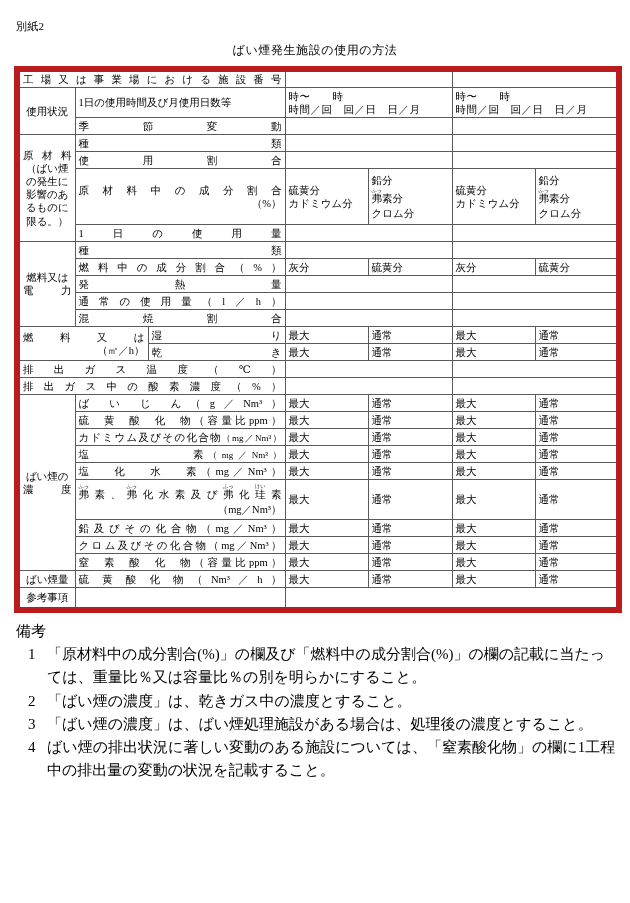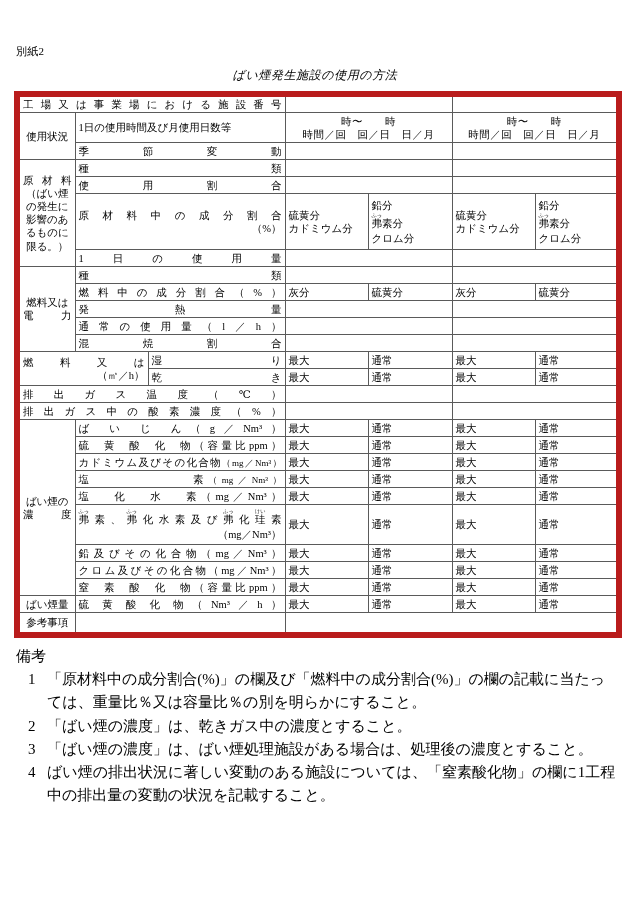--- a/index.html
+++ b/index.html
@@ -13,34 +13,33 @@
     height: 903px;
     font-family: "Liberation Serif", "DejaVu Serif", serif;
     color: #000000;
     position: relative;
     overflow: hidden;
   }
   .page {
     box-sizing: border-box;
     width: 630px;
     height: 903px;
-    padding: 45px 14px 0 14px;
+    padding: 20px 14px 0 14px;
   }
   .doc-no {
     font-size: 11px;
     line-height: 1.2;
     margin: 0 0 9px 2px;
     letter-spacing: 0.2px;
   }
   .doc-title {
     font-size: 12px;
     text-align: center;
     margin: 0 0 7px 0;
     letter-spacing: 0.6px;
-    font-style: italic;
   }
 
   table.form {
     border-collapse: collapse;
     table-layout: fixed;
     width: 602px;
     border: 6px solid #b91c1c;
   }
   table.form td {
     border: 1px solid #5a5a5a;
@@ -72,21 +71,20 @@
   .vlabel {
     text-align: center;
     font-size: 10.5px;
     line-height: 1.35;
   }
   .vlabel .sp { text-align: justify; text-align-last: justify; }
 
   .cell-blank { }
 
   .usage-head {
-    text-align: center;
     line-height: 1.3;
     padding: 2px 4px;
     margin-top: 14px;
   }
   .usage-head .r1 { display:block; letter-spacing: 0.5px; }
   .usage-head .r2 { display:block; letter-spacing: 0.5px; }
 
   .multi {
     line-height: 1.32;
     padding: 2px 4px;

